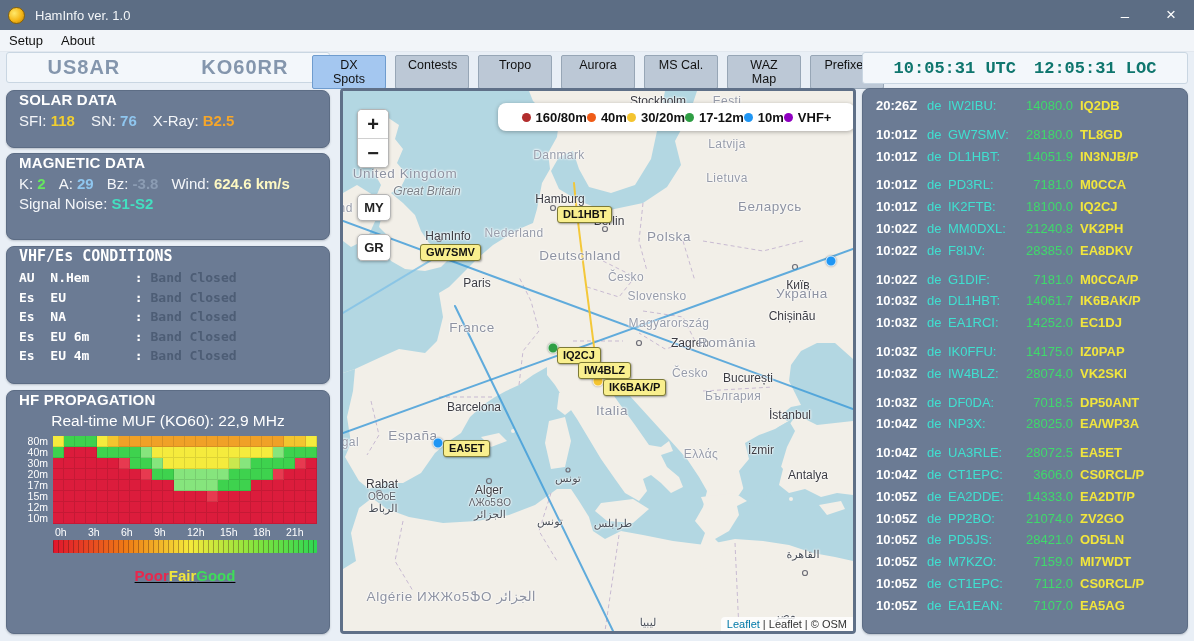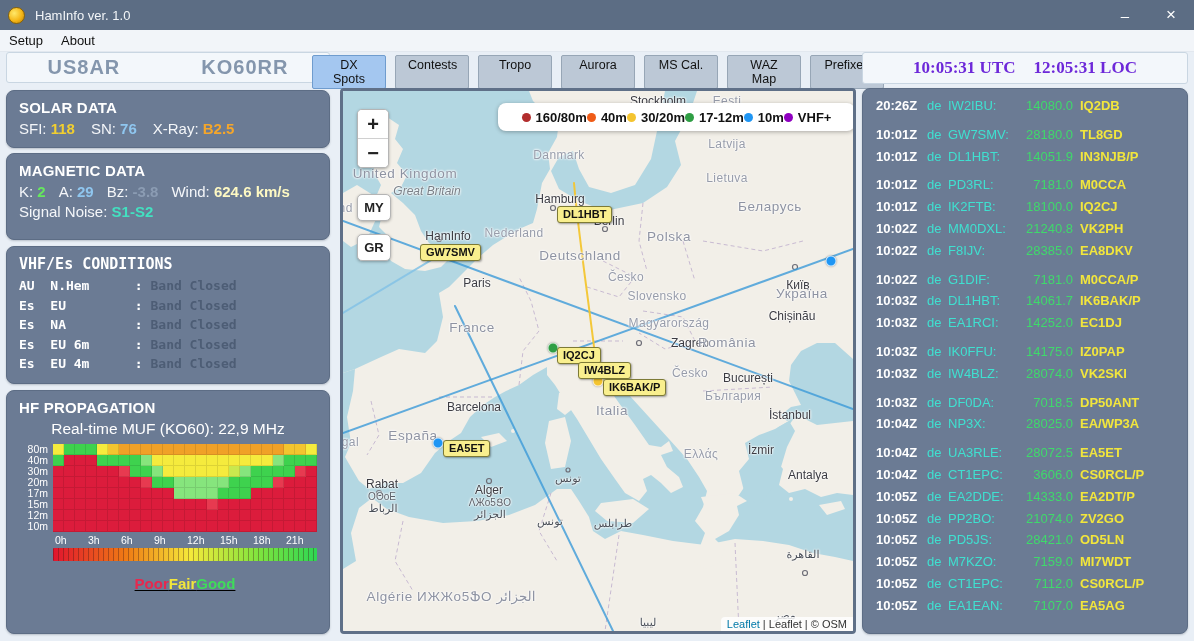--- a/index.html
+++ b/index.html
@@ -9,21 +9,21 @@
   .titlebar{position:absolute;left:0;top:0;width:100%;height:30px;background:#5c6d84;display:flex;align-items:center;}
   .app-icon{width:17px;height:17px;border-radius:50%;margin:0 10px 0 8px;
     background:radial-gradient(circle at 35% 35%,#ffe96a,#f5b616 55%,#b97f08);border:1px solid #8a6204;box-sizing:border-box;}
   .title-text{color:#f2f5f8;font-size:13px;}
   .tb-btns{margin-left:auto;display:flex;align-items:center;height:100%;}
   .tb-btn{width:46px;height:100%;display:flex;align-items:center;justify-content:center;color:#fff;font-size:15px;}
   .menubar{position:absolute;left:0;top:30px;width:100%;height:21px;background:#f2f5f9;display:flex;align-items:center;border-bottom:1px solid #e2e8ef;}
   .menu-item{font-size:13px;color:#111;padding:1px 9px;}
   
   .panel{position:absolute;background:#6b7b94;border:1px solid #5d6d85;border-radius:8px;box-sizing:border-box;
-         padding:8px 12px;box-shadow:0 1px 2px rgba(40,50,70,.25);}
+         padding:0 12px;box-shadow:0 1px 2px rgba(40,50,70,.25);}
   .panel h3{margin:0 0 4px 0;color:#fff;font-size:15px;letter-spacing:.2px;}
   .kv-line{display:flex;gap:16px;color:#fff;font-size:15px;margin-top:3px;white-space:nowrap;}
   .kv b{font-weight:bold;}
   .kv span.lab{color:#f4f6f9;}
   
   .callsign-box{position:absolute;left:6px;top:52px;width:324px;height:31px;background:#f3f7fb;border:1px solid #c9d6e2;
     border-radius:3px;display:flex;align-items:center;justify-content:space-around;box-sizing:border-box;}
   .callsign-box span{font-size:20px;font-weight:bold;color:#8496ad;letter-spacing:1px;}
   .vhf-row{display:flex;color:#fff;font-size:13px;line-height:19.5px;font-family:"DejaVu Sans Mono",monospace;font-weight:bold;white-space:pre;}
   .vhf-row .lab{width:108px;}
@@ -72,21 +72,21 @@
   .legend{position:absolute;left:155px;top:12px;width:357px;height:28px;background:#fff;border-radius:8px;
     box-shadow:0 1px 4px rgba(0,0,0,.3);display:flex;align-items:center;justify-content:center;box-sizing:border-box;}
   .leg-item{display:flex;align-items:center;gap:5px;font-size:13px;font-weight:bold;color:#111;white-space:nowrap;}
   .leg-dot{width:9px;height:9px;border-radius:50%;}
   .attribution{position:absolute;right:0;bottom:0;background:rgba(255,255,255,.82);font-size:11px;color:#333;
     padding:1px 6px;border-top-left-radius:4px;}
   .attribution .link{color:#0078a8;}
   
   .clock-box{position:absolute;left:862px;top:52px;width:326px;height:32px;background:#f3f7fb;border:1px solid #c9d6e2;
     border-radius:3px;display:flex;align-items:center;justify-content:center;gap:18px;box-sizing:border-box;}
-  .clock-box span{font-family:Liberation Serif, serif;font-weight:bold;font-size:17px;color:#6d28d9;}
+  .clock-box span{font-family:Liberation Mono, monospace;font-weight:bold;font-size:17px;color:#0f766e;}
   .spots-panel{left:862px;top:88px;width:326px;height:546px;padding:9px 0 0 13px;overflow:hidden;}
   .spot-row{display:flex;align-items:baseline;height:21.8px;font-size:13px;white-space:nowrap;}
   .spot-row.gap{margin-bottom:7px;}
   .sp-time{color:#fff;font-weight:bold;width:51px;}
   .sp-de{color:#3fe0d0;width:21px;}
   .sp-call{color:#3fe0d0;width:69px;}
   .sp-freq{color:#3fd96b;width:56px;text-align:right;margin-right:7px;}
   .sp-dx{color:#f2e63c;font-weight:bold;}
 </style>
 </head>

